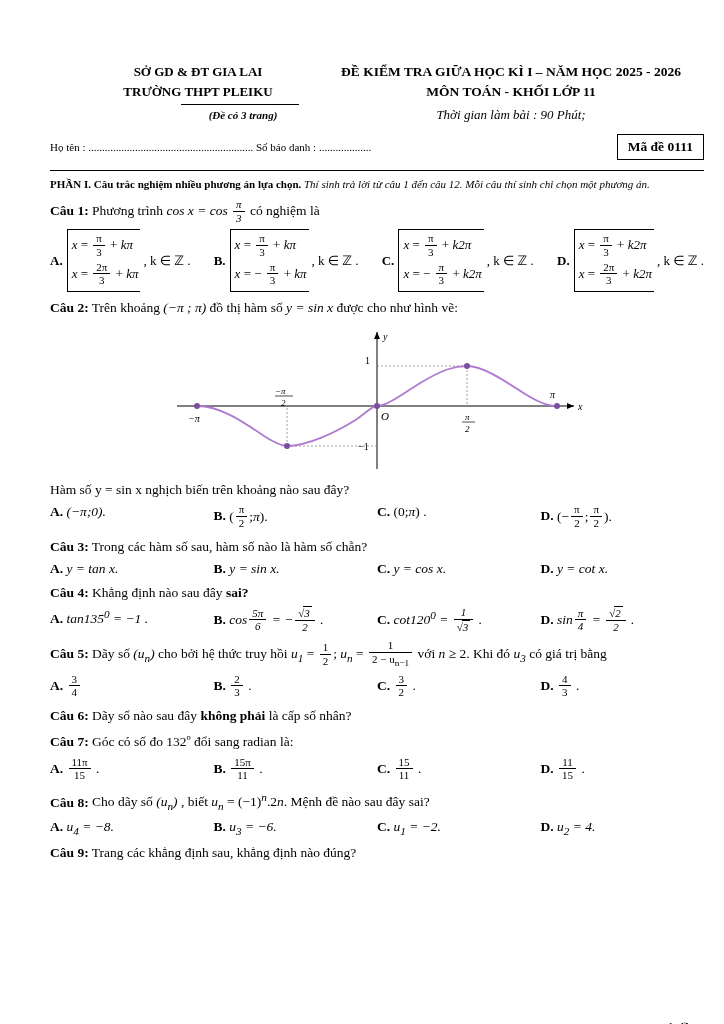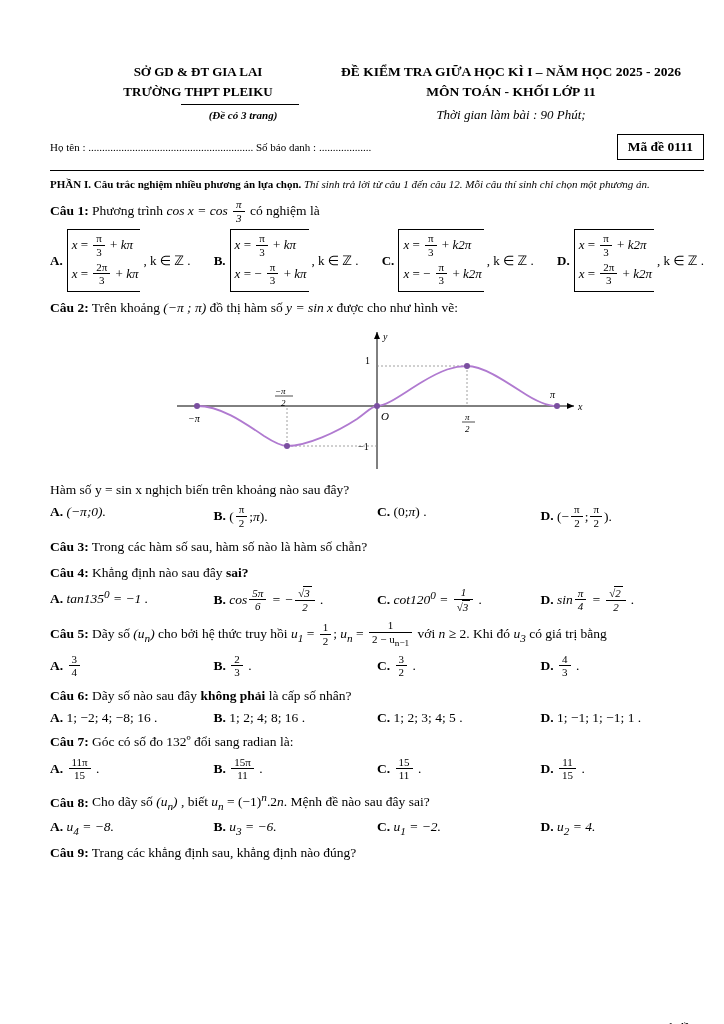--- a/index.html
+++ b/index.html
@@ -285,20 +285,38 @@
       <div class="opt">
         <b>D.</b>
         <span>(−<span class="frac"><span class="num">π</span><span class="den">2</span></span>;<span class="frac"><span class="num">π</span><span class="den">2</span></span>).</span>
       </div>
     </div>
 
     <p class="q">
       <span class="lbl">Câu 3:</span>
       <span>Trong các hàm số sau, hàm số nào là hàm số chẵn?</span>
     </p>
+    <div class="opt-row">
+      <div class="opt">
+        <b>A.</b>
+        <span class="mi">y = tan x.</span>
+      </div>
+      <div class="opt">
+        <b>B.</b>
+        <span class="mi">y = sin x.</span>
+      </div>
+      <div class="opt">
+        <b>C.</b>
+        <span class="mi">y = cos x.</span>
+      </div>
+      <div class="opt">
+        <b>D.</b>
+        <span class="mi">y = cot x.</span>
+      </div>
+    </div>
 
     <p class="q">
       <span class="lbl">Câu 4:</span>
       <span>Khẳng định nào sau đây <b>sai?</b></span>
     </p>
     <div class="opt-row">
       <div class="opt">
         <b>A.</b>
         <span class="mi">tan135<sup>0</sup> = −1 .</span>
       </div>
@@ -336,38 +354,20 @@
       <div class="opt">
         <b>D.</b>
         <span class="frac"><span class="num">4</span><span class="den">3</span></span> .
       </div>
     </div>
 
     <p class="q">
       <span class="lbl">Câu 6:</span>
       <span>Dãy số nào sau đây <b>không phải</b> là cấp số nhân?</span>
     </p>
-    <div class="opt-row">
-      <div class="opt">
-        <b>A.</b>
-        <span>1; −2; 4; −8; 16 .</span>
-      </div>
-      <div class="opt">
-        <b>B.</b>
-        <span>1; 2; 4; 8; 16 .</span>
-      </div>
-      <div class="opt">
-        <b>C.</b>
-        <span>1; 2; 3; 4; 5 .</span>
-      </div>
-      <div class="opt">
-        <b>D.</b>
-        <span>1; −1; 1; −1; 1 .</span>
-      </div>
-    </div>
 
     <p class="q">
       <span class="lbl">Câu 7:</span>
       <span>Góc có số đo 132º đổi sang radian là:</span>
     </p>
     <div class="opt-row">
       <div class="opt">
         <b>A.</b>
         <span class="frac"><span class="num">11π</span><span class="den">15</span></span> .
       </div>

